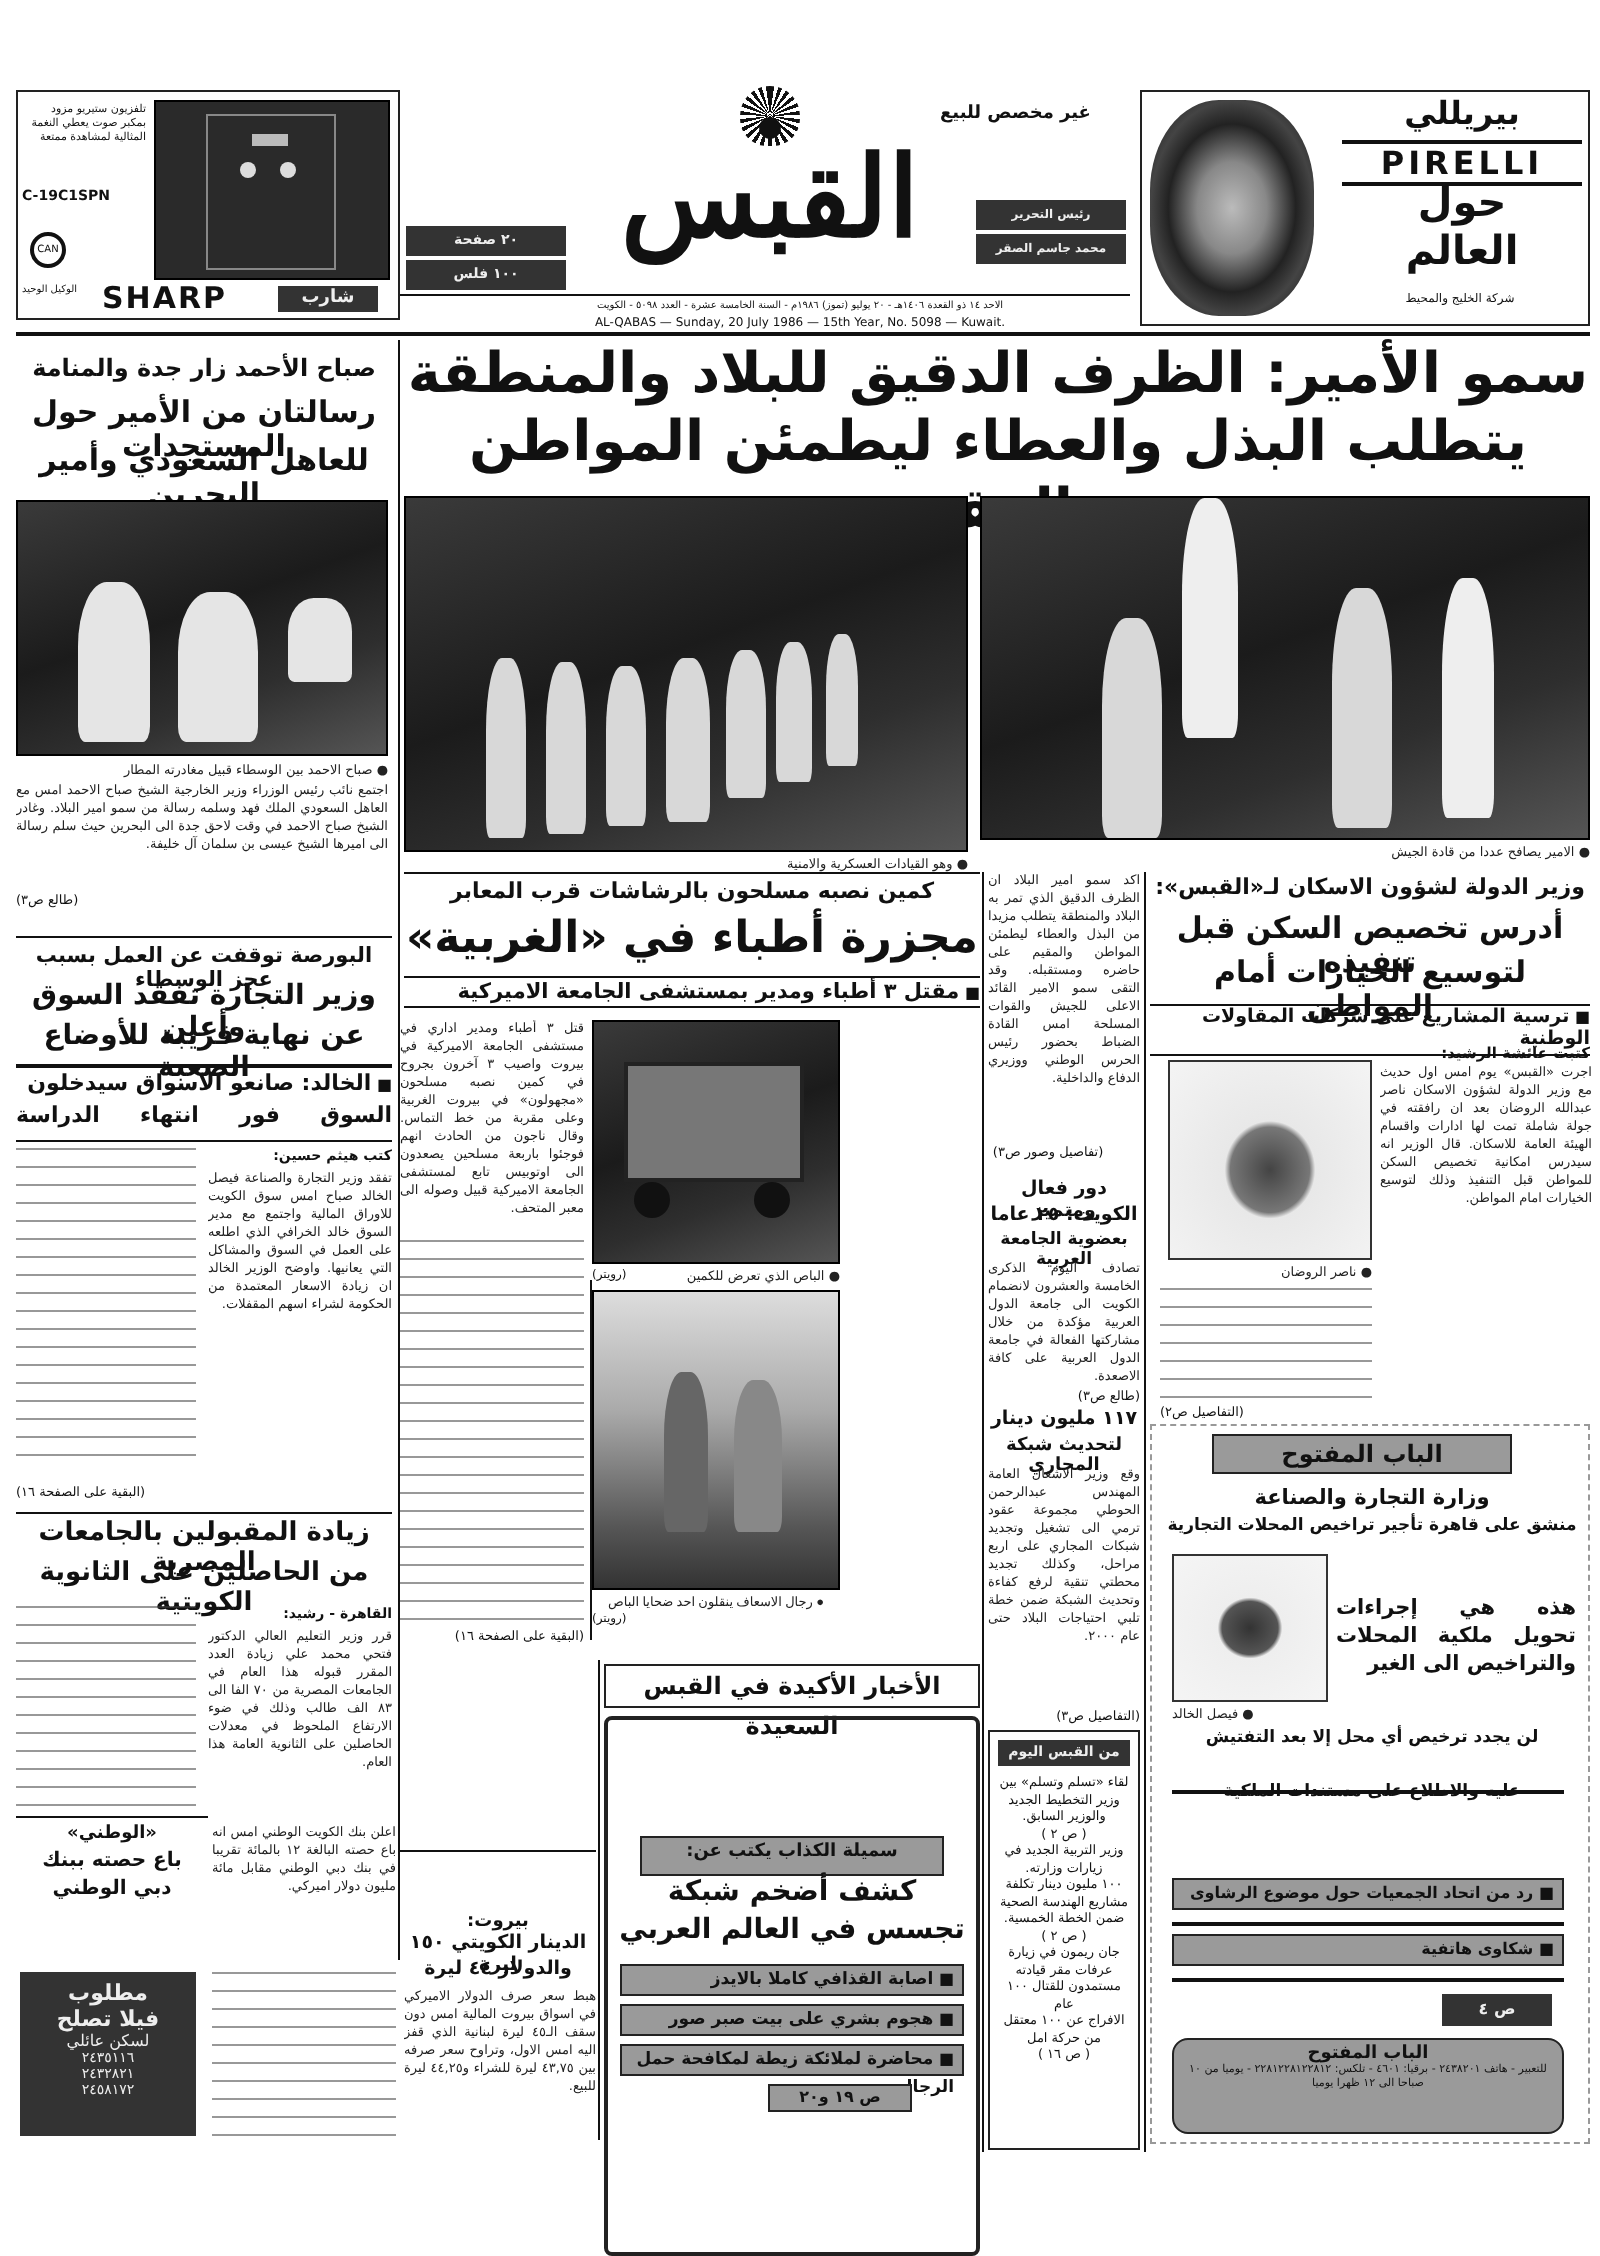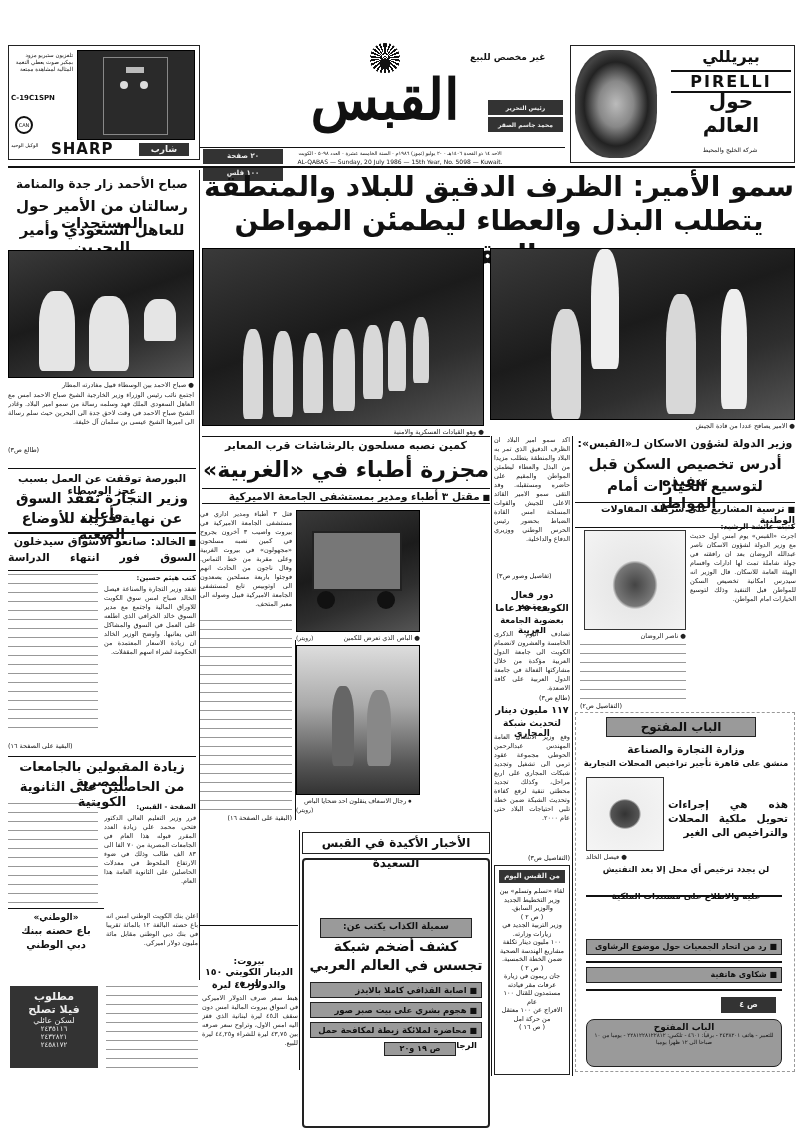--- a/index.html
+++ b/index.html
@@ -32,21 +32,21 @@
     <div class="abs" style="left:62px;top:30px;width:8px;height:8px;border-radius:50%;background:#ddd;"></div>
   </div>
   <div class="abs" style="left:2px;top:48px;font-size:7px;font-weight:bold;direction:ltr;">C-19C1SPN</div>
   <div class="abs" style="left:6px;top:70px;width:18px;height:18px;border-radius:50%;border:2px solid #111;font-size:5px;text-align:center;line-height:14px;">CAN</div>
   <div class="abs" style="left:2px;top:96px;font-size:5px;">الوكيل الوحيد</div>
   <div class="abs" style="left:42px;top:94px;font-size:15px;font-weight:bold;letter-spacing:1px;direction:ltr;">SHARP</div>
   <div class="abs dark-bar" style="left:130px;top:97px;width:50px;height:13px;font-size:9px;line-height:13px;">شارب</div>
 </div>
 
 <div class="abs" style="left:203px;top:113px;width:80px;height:32px;">
-  <div class="dark-bar" style="height:15px;font-size:7px;line-height:15px;margin-bottom:2px;margin-top:36px;">٢٠ صفحة</div>
+  <div class="dark-bar" style="height:15px;font-size:7px;line-height:15px;margin-bottom:2px;">٢٠ صفحة</div>
   <div class="dark-bar" style="height:15px;font-size:7px;line-height:15px;">١٠٠ فلس</div>
 </div>
 
 <div class="abs" style="left:370px;top:43px;width:30px;height:30px;border-radius:50% 50% 45% 45%;background:radial-gradient(circle at 50% 70%, #111 20%, transparent 22%), repeating-conic-gradient(#111 0 8deg, #fff 8deg 16deg);"></div>
 <div class="abs hl" style="left:290px;top:68px;width:190px;font-size:56px;line-height:62px;font-family:'DejaVu Serif',serif;">القبس</div>
 <div class="abs" style="left:470px;top:52px;font-size:9px;font-weight:bold;">غير مخصص للبيع</div>
 
 <div class="abs" style="left:488px;top:100px;width:75px;height:32px;">
   <div class="dark-bar" style="height:15px;font-size:6px;line-height:15px;margin-bottom:2px;">رئيس التحرير</div>
   <div class="dark-bar" style="height:15px;font-size:6px;line-height:15px;">محمد جاسم الصقر</div>
@@ -113,21 +113,21 @@
 <div class="abs hl" style="left:8px;top:552px;width:188px;font-size:11px;text-align:justify;text-align-last:justify;">السوق فور انتهاء الدراسة</div>
 <div class="rule" style="left:8px;top:570px;width:188px;height:1px;"></div>
 <div class="abs" style="left:110px;top:574px;width:86px;font-size:7px;font-weight:bold;text-align:right;">كتب هيثم حسين:</div>
 <div class="abs body-text" style="left:104px;top:585px;width:92px;height:150px;">تفقد وزير التجارة والصناعة فيصل الخالد صباح امس سوق الكويت للاوراق المالية واجتمع مع مدير السوق خالد الخرافي الذي اطلعه على العمل في السوق والمشاكل التي يعانيها. واوضح الوزير الخالد ان زيادة الاسعار المعتمدة من الحكومة لشراء اسهم المقفلات.</div>
 <div class="abs body-text lines" style="left:8px;top:574px;width:90px;height:156px;"></div>
 <div class="abs" style="left:8px;top:742px;font-size:6.5px;">(البقية على الصفحة ١٦)</div>
 
 <div class="rule" style="left:8px;top:756px;width:188px;height:1px;"></div>
 <div class="abs hl" style="left:8px;top:760px;width:188px;font-size:13px;">زيادة المقبولين بالجامعات المصرية</div>
 <div class="abs hl" style="left:8px;top:780px;width:188px;font-size:13px;">من الحاصلين على الثانوية الكويتية</div>
-<div class="abs" style="left:110px;top:803px;width:86px;font-size:7px;font-weight:bold;text-align:right;">الصفحة - القبس:</div>
+<div class="abs" style="left:110px;top:803px;width:86px;font-size:7px;font-weight:bold;text-align:right;">القاهرة - رشيد:</div>
 <div class="abs body-text" style="left:104px;top:814px;width:92px;height:120px;">قرر وزير التعليم العالي الدكتور فتحي محمد علي زيادة العدد المقرر قبوله هذا العام في الجامعات المصرية من ٧٠ الفا الى ٨٣ الف طالب وذلك في ضوء الارتفاع الملحوظ في معدلات الحاصلين على الثانوية العامة هذا العام.</div>
 <div class="abs body-text lines" style="left:8px;top:803px;width:90px;height:100px;"></div>
 
 <div class="rule" style="left:8px;top:908px;width:96px;height:1px;"></div>
 <div class="abs hl" style="left:8px;top:912px;width:96px;font-size:9px;">«الوطني»</div>
 <div class="abs hl" style="left:8px;top:925px;width:96px;font-size:10px;">باع حصته ببنك</div>
 <div class="abs hl" style="left:8px;top:939px;width:96px;font-size:10px;">دبي الوطني</div>
 <div class="abs body-text" style="left:106px;top:912px;width:92px;height:70px;">اعلن بنك الكويت الوطني امس انه باع حصته البالغة ١٢ بالمائة تقريبا في بنك دبي الوطني مقابل مائة مليون دولار اميركي.</div>
 
 <div class="abs" style="left:10px;top:986px;width:88px;height:82px;background:#333;color:#eee;text-align:center;">

